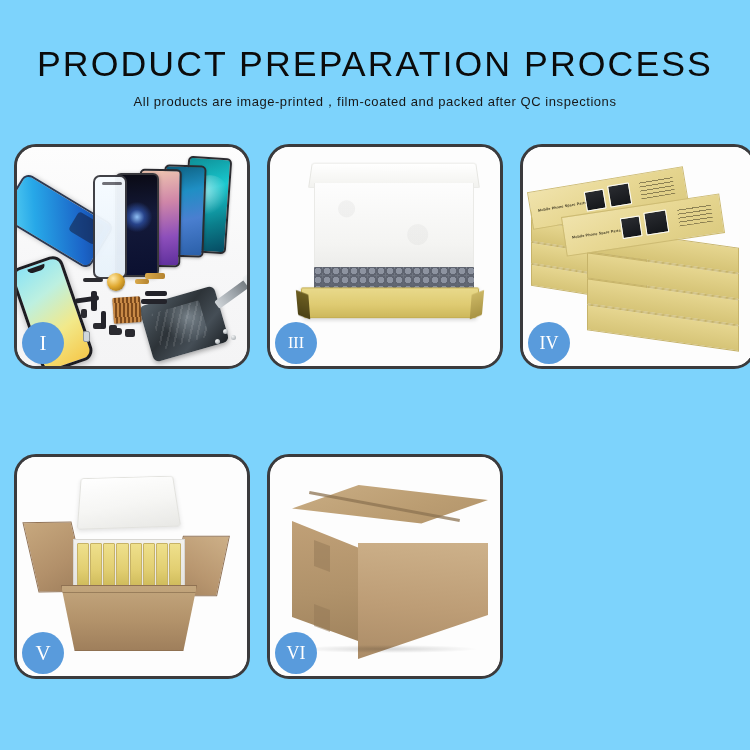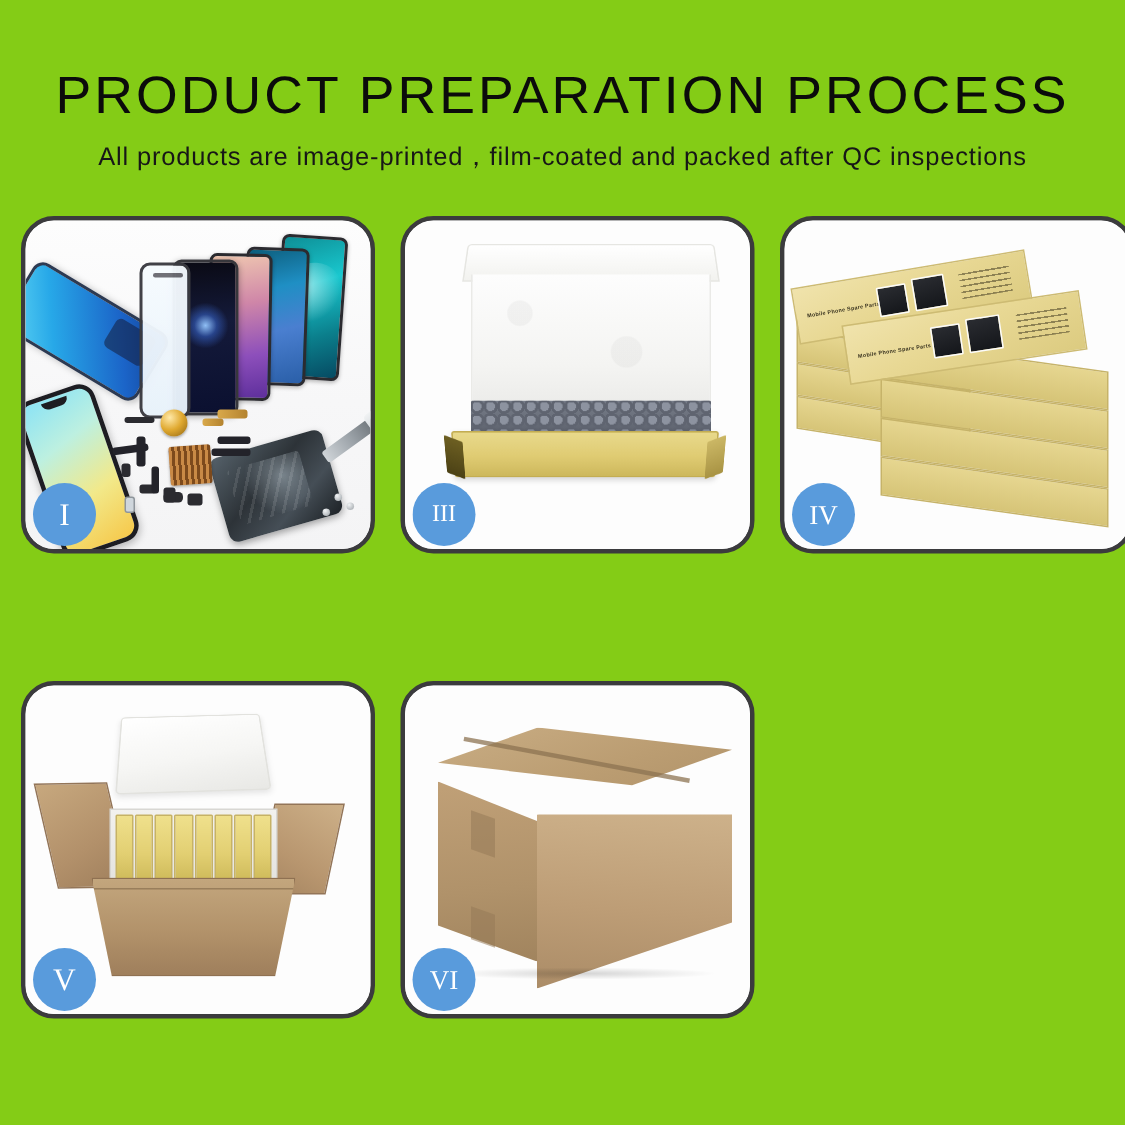--- a/index.html
+++ b/index.html
@@ -2,37 +2,37 @@
 <html><head>
 <meta charset="utf-8">
 <style>
   * { box-sizing: border-box; margin: 0; padding: 0; }
   html, body {
     width: 750px; height: 750px;
     background: #ffffff;
     font-family: "Liberation Sans", sans-serif;
     overflow: hidden;
   }
-  .page { position: relative; width: 750px; height: 750px; background: #84cc16; }
+  .page { position: relative; width: 750px; height: 750px; background: #7dd3fc; }
 
   
   .header { position: absolute; left: 0; top: 0; width: 750px; text-align: center; }
   .title {
     margin-top: 44px;
     font-size: 35px;
     font-weight: 400;
     letter-spacing: 2.0px;
     color: #0b0b0b;
     white-space: nowrap;
     transform: scaleX(1.02);
     font-family: "Liberation Sans", sans-serif;
   }
   .subtitle {
     margin-top: 9px;
-    font-size: 17px;
+    font-size: 13px;
     font-weight: 400;
     letter-spacing: 0.55px;
     color: #171717;
     white-space: nowrap;
   }
 
   
   .grid {
     position: absolute;
     left: 14px; top: 144px;

